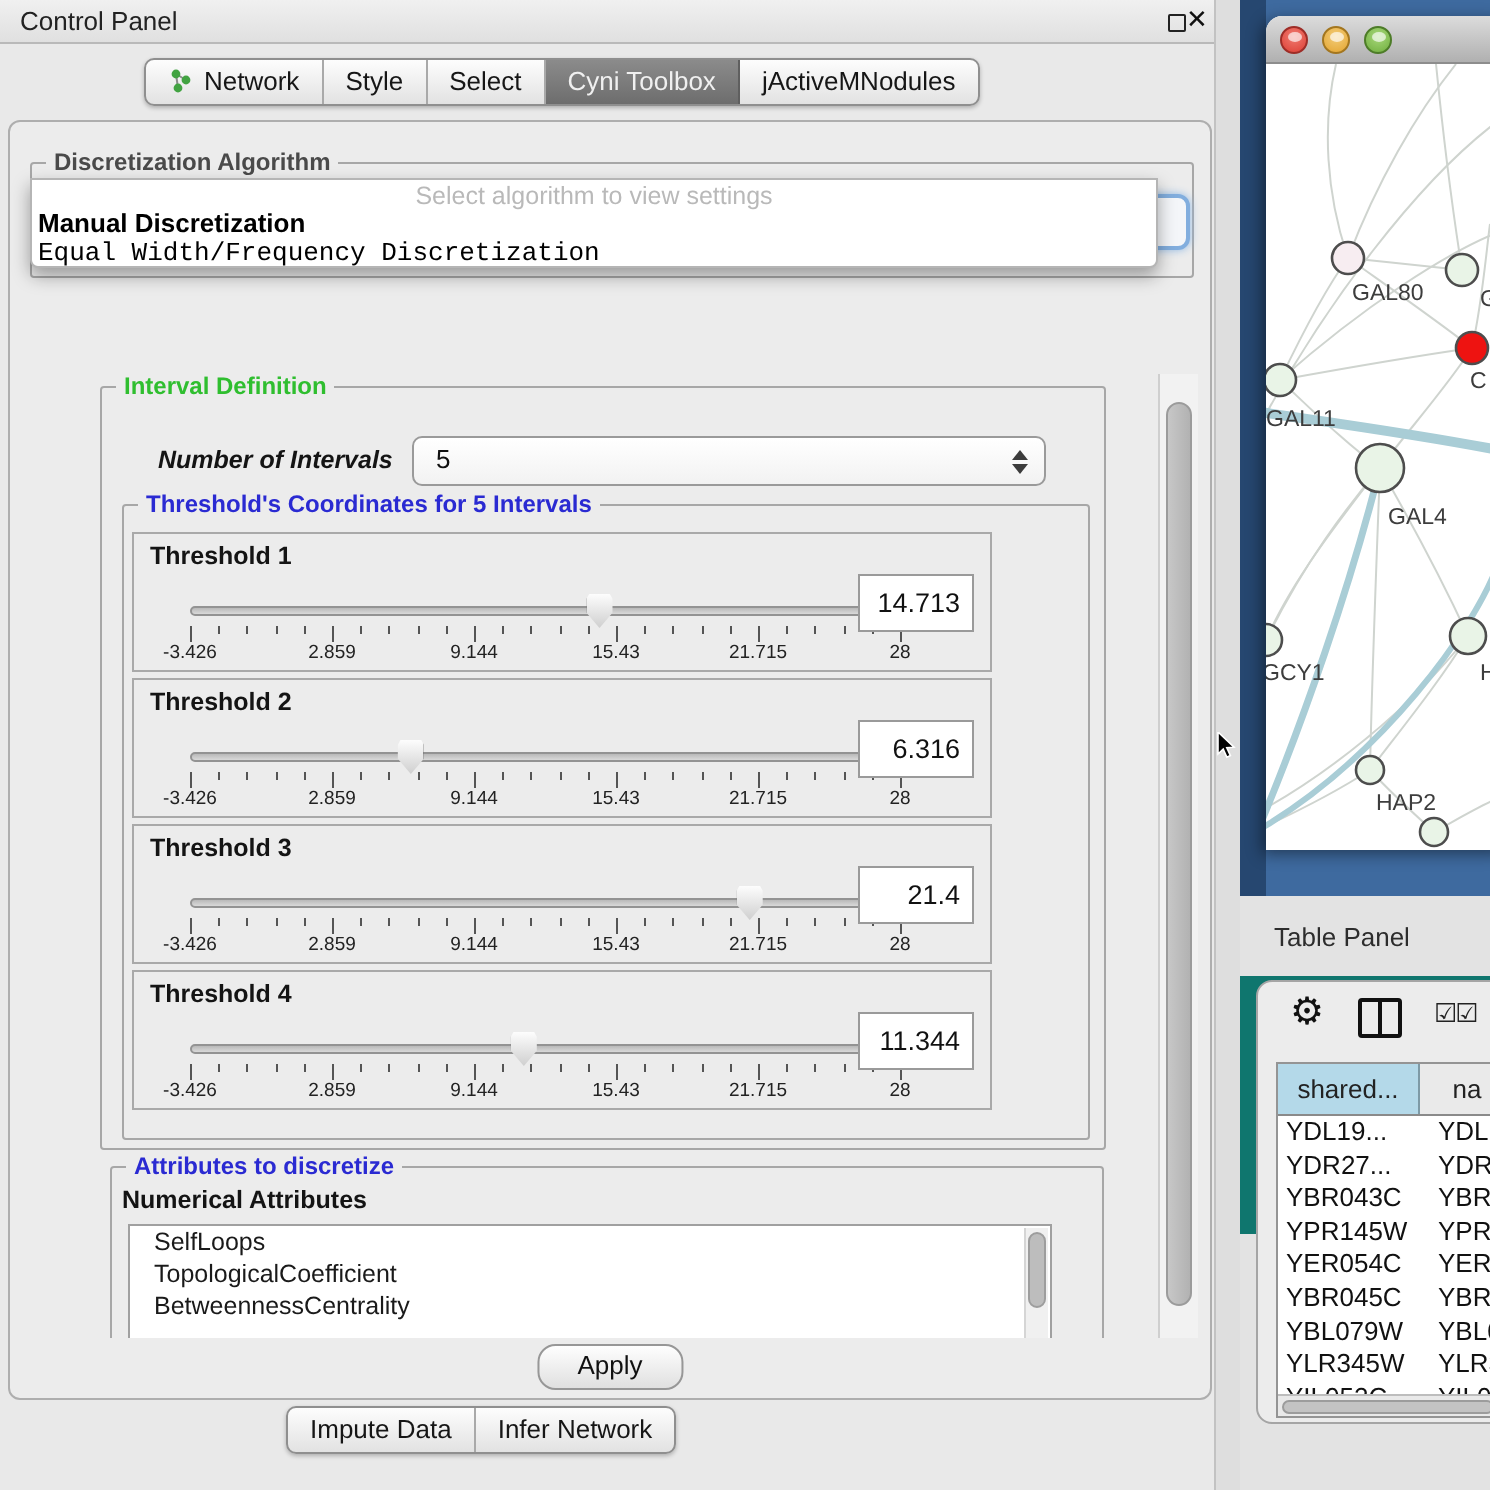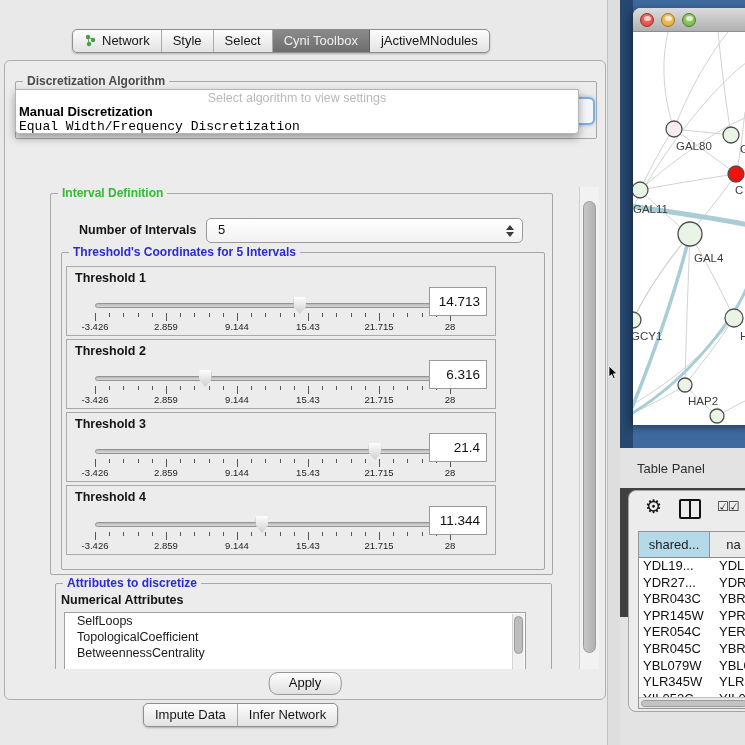--- a/index.html
+++ b/index.html
@@ -74,21 +74,21 @@
   #attr-list { position:absolute; left:8px; top:28px; width:462px; height:86px; background:#fff; border:1px solid #a0a0a0; }
   .attr-item { height:16px; font-size:12.5px; color:#1a1a1a; padding-left:12px; line-height:16px; }
   #attr-scroll { position:absolute; right:1px; top:1px; width:12px; height:84px; background:#f0f0f0; border-left:1px solid #d5d5d5; }
   #attr-thumb { position:absolute; left:1px; top:2px; width:9px; height:38px; background:#bdbdbd; border:1px solid #9d9d9d; border-radius:5px; }
 
   #apply-btn { left:50%; transform:translateX(-50%); top:611px; padding:2px 19px 4px 19px; font-size:13px; color:#111;
                background:linear-gradient(#fefefe,#e0e0e0); border:1px solid #979797; border-radius:9px; }
 
   
   #gutter { left:607px; top:0; width:13px; height:745px; background:#dedede; border-left:1px solid #c2c2c2; }
-  #right { left:620px; top:0; width:125px; height:617px; background:#404040; }
+  #right { left:620px; top:0; width:125px; height:617px; background:#0f766e; }
   #desktop { left:0; top:0; width:125px; height:448px; background:#3e6a9f; }
   #desktop-strip { left:0; top:0; width:13px; height:448px; background:#264770; }
   #mac-window { left:13px; top:8px; width:120px; height:417px; background:#fff; border-radius:8px 0 0 0;
                 box-shadow:-2px 2px 8px rgba(0,0,0,0.45); }
   #mac-titlebar { position:absolute; left:0; top:0; width:120px; height:24px; border-radius:8px 0 0 0;
                   background:linear-gradient(#dcdcdc,#b0b0b0); border-bottom:1px solid #8d8d8d; }
   .light { position:absolute; top:5px; width:14px; height:14px; border-radius:50%; }
   .light::after { content:""; position:absolute; left:3px; top:1.5px; width:7px; height:5px; border-radius:50%;
                   background:rgba(255,255,255,0.65); }
   #light-red    { left:7px;  background:radial-gradient(circle at 50% 35%,#f07d72,#dc3e34); border:1px solid #9d2d27; }
@@ -116,20 +116,25 @@
   #h-scroll { position:absolute; left:0; bottom:0; width:118px; height:11px; background:#e9e9e9; border-top:1px solid #bdbdbd; }
   #h-thumb { position:absolute; left:2px; top:1.5px; width:106px; height:7px; background:#c3c3c3; border:1px solid #9c9c9c; border-radius:4px; }
 
   #mouse-cursor { left:608px; top:366px; width:10px; height:14px; z-index:60; }
 </style>
 </head>
 <body>
 
 <div id="left-panel" class="abs">
 
+  <div id="titlebar" class="abs">
+    <span class="title">Control Panel</span>
+    <span id="float-btn"></span>
+    <span id="close-btn">✕</span>
+  </div>
 
   <div id="top-tabs" class="abs seg">
     <span class="tab">
       <svg width="13" height="13" viewBox="0 0 13 13">
         <line x1="4" y1="3" x2="9" y2="6" stroke="#8a8a8a" stroke-width="1"></line>
         <line x1="4" y1="3" x2="5" y2="10" stroke="#8a8a8a" stroke-width="1"></line>
         <circle cx="4" cy="3" r="2.2" fill="#42a342"></circle>
           <circle cx="9" cy="6" r="2.2" fill="#42a342"></circle>
           <circle cx="5" cy="10" r="2.2" fill="#42a342"></circle>
       </svg>
@@ -159,21 +164,21 @@
     <div id="algo-popup" class="abs">
       <div id="algo-hint">Select algorithm to view settings</div>
       <div class="algo-opt" style="top:14px; font-weight:bold;">Manual Discretization</div>
       <div class="algo-opt" style="top:29px;font-family:Liberation Mono, monospace;">Equal Width/Frequency Discretization</div>
     </div>
 
 
     <div id="viewport" class="abs">
       <div class="group" style="left:41px; top:6px; width:503px; height:382px;">
         <span class="group-title t-green">Interval Definition</span>
-        <span class="bold-label" style="position:absolute; left:28px; top:29px;">Number of Intervals</span>
+        <span class="bold-label" style="position:absolute; left:28px; top:29px;font-style:italic;">Number of Intervals</span>
         <div class="combo" style="left:155px; top:24px; width:317px; height:25px;">
           <span class="val">5</span>
           <span class="updown">
               <span class="tri-up"></span>
               <span class="tri-down"></span>
             </span>
         </div>
         <div class="group" style="left:10px; top:58px; width:484px; height:318px; background:#ececec;">
           <span class="group-title t-blue">Threshold's Coordinates for 5 Intervals</span>
           <div style="position:absolute; left:4px; top:13px;">

